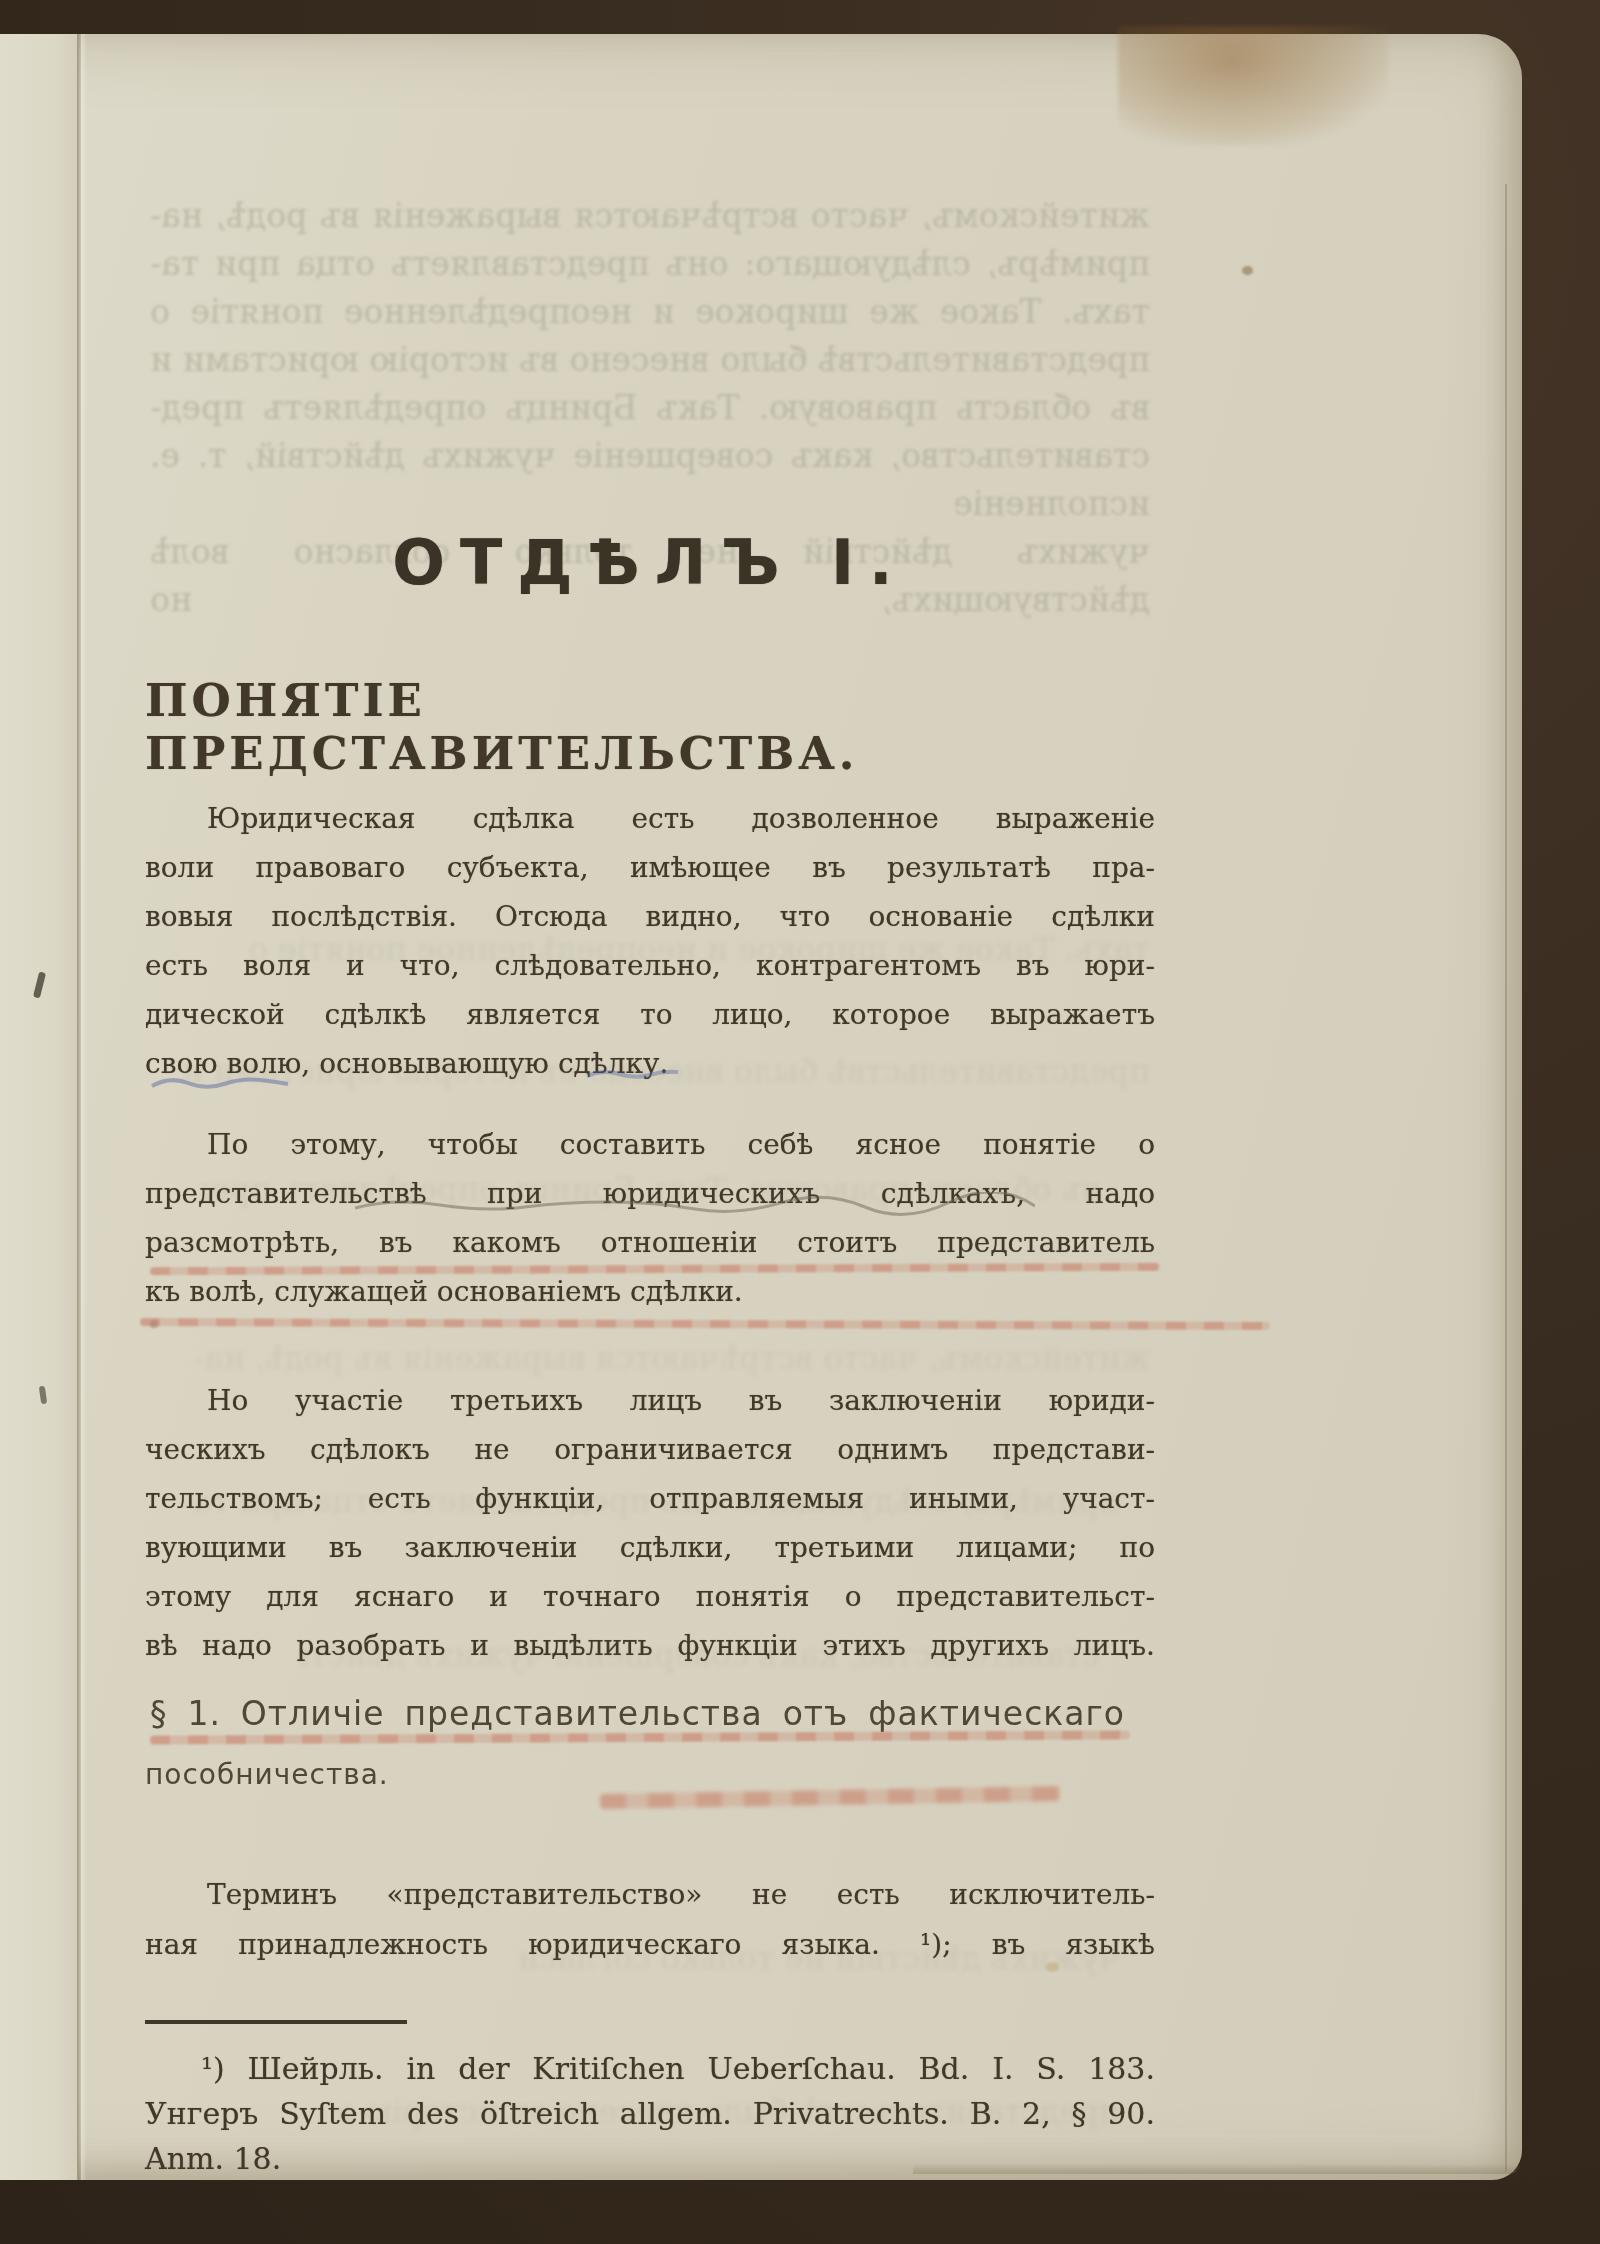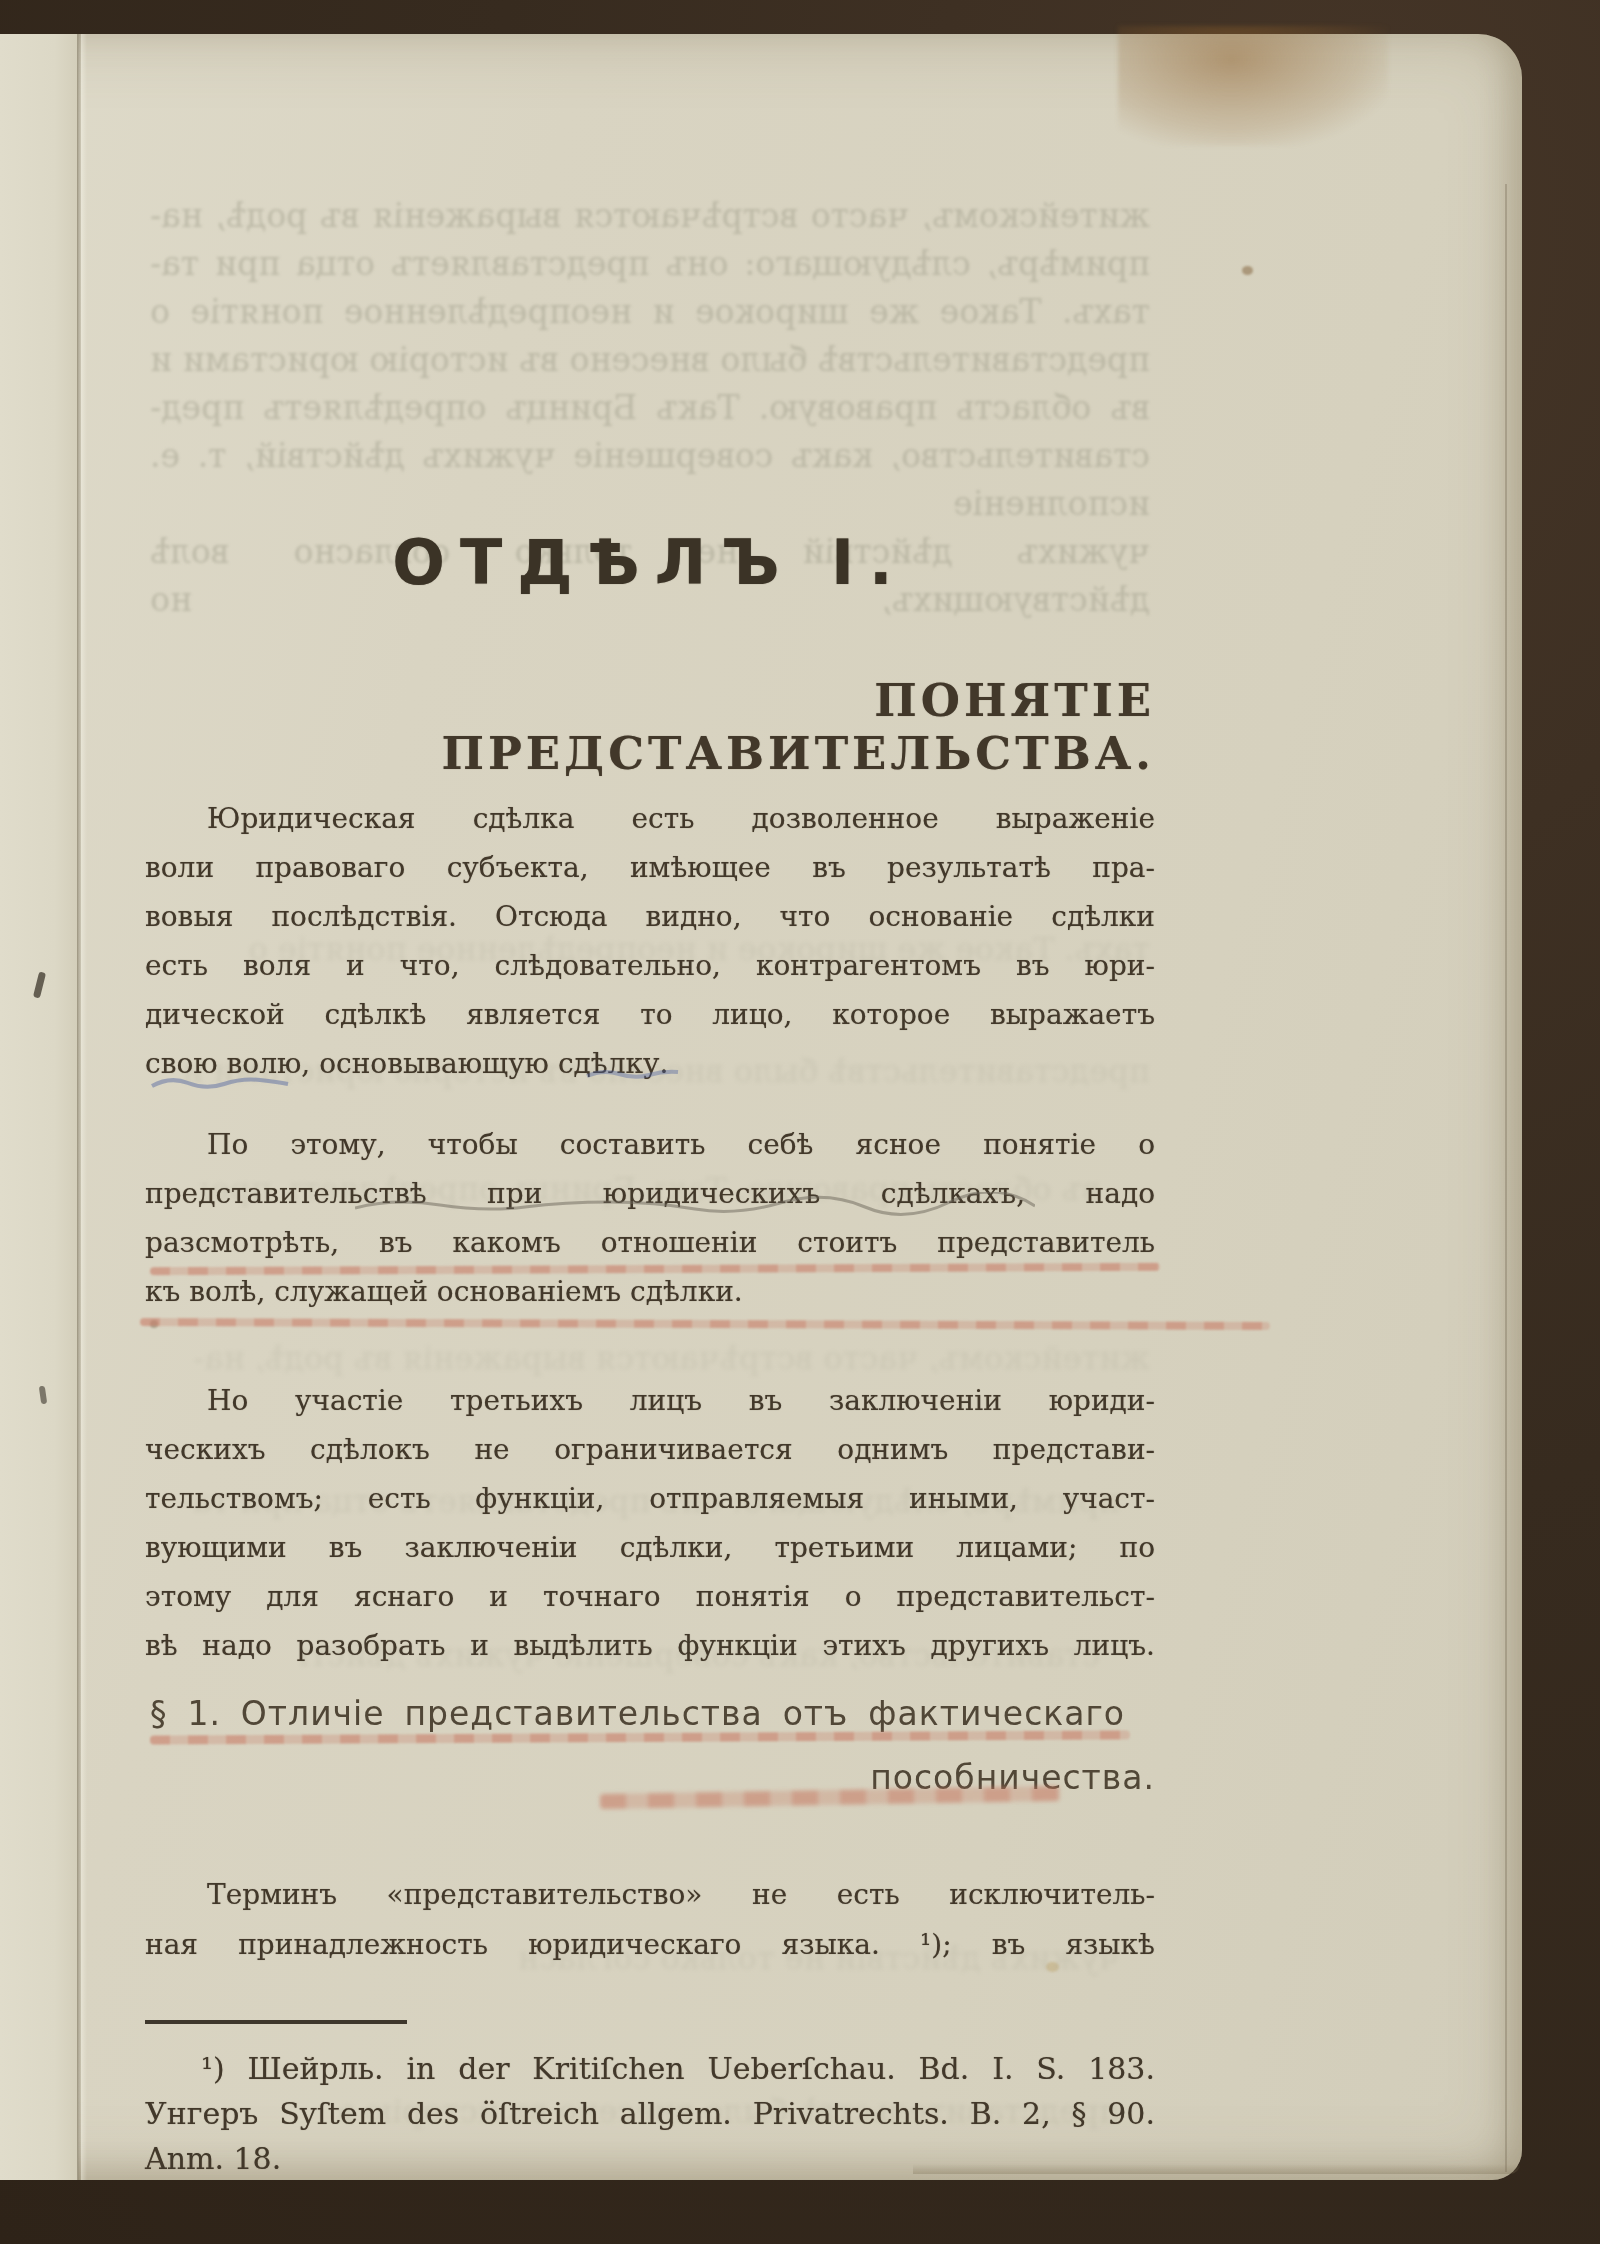--- a/index.html
+++ b/index.html
@@ -45,35 +45,35 @@
   .b4{left:150px;top:1305px;width:1000px;}
   .b5{left:170px;top:1448px;width:950px;}
   .b6{left:300px;top:1602px;width:800px;}
   .b7{left:520px;top:1905px;width:600px;}
   .b8{left:340px;top:2058px;width:780px;}
   
   .ink{color:#42382a;text-shadow:0 0 1px rgba(62,52,36,.45);}
   .title{position:absolute;left:145px;top:492px;width:1010px;z-index:2;text-align:center;
     font-family:"DejaVu Sans", sans-serif;font-weight:bold;font-size:62px;
     letter-spacing:15px;color:#3b3326;text-shadow:0 0 1px rgba(50,42,28,.5);}
-  .subtitle{position:absolute;left:145px;top:640px;width:1010px;z-index:2;text-align:right;
+  .subtitle{position:absolute;left:145px;top:640px;width:1010px;z-index:2;text-align:left;
     font-size:45px;font-weight:bold;letter-spacing:4px;}
   .para{position:absolute;left:145px;width:1010px;z-index:2;font-size:28px;}
   .para .line{line-height:49px;text-align:justify;text-align-last:justify;}
   .para .line:first-child{text-indent:62px;}
   .p1{top:760px;}  .p1 .line:last-child{text-align-last:left;}
   .p2{top:1086px;} .p2 .line:last-child{text-align-last:left;}
   .p3{top:1342px;}
   .p4{top:1836px;} .p4 .line{line-height:50px;}
   .heading1{position:absolute;left:150px;top:1660px;width:975px;z-index:2;
     font-family:"DejaVu Sans", sans-serif;font-size:33px;letter-spacing:1px;
     color:#514737;text-align:justify;text-align-last:justify;}
   .heading2{position:absolute;left:145px;top:1724px;width:1010px;z-index:2;
-    font-family:"DejaVu Sans", sans-serif;font-size:33px;letter-spacing:1px;
-    color:#514737;text-align:right;}
+    font-family:"DejaVu Sans", sans-serif;font-size:28px;letter-spacing:1px;
+    color:#514737;text-align:left;}
   .fn-rule{position:absolute;left:145px;top:1986px;width:262px;height:4px;z-index:2;
     background:#3e372c;}
   .footnote{position:absolute;left:145px;top:2012px;width:1010px;z-index:2;font-size:30px;}
   .footnote .line{line-height:45px;text-align:justify;text-align-last:justify;}
   .footnote .line:first-child{text-indent:56px;}
   .footnote .line:last-child{text-align-last:left;}
   
   .redline{position:absolute;z-index:3;border-radius:4px;filter:blur(1px);
     background:repeating-linear-gradient(90deg,rgba(201,127,106,.62) 0 20px,rgba(201,127,106,.30) 20px 38px);}
   .u1{left:150px;top:1231px;width:1010px;height:8px;transform:rotate(-.25deg);}

